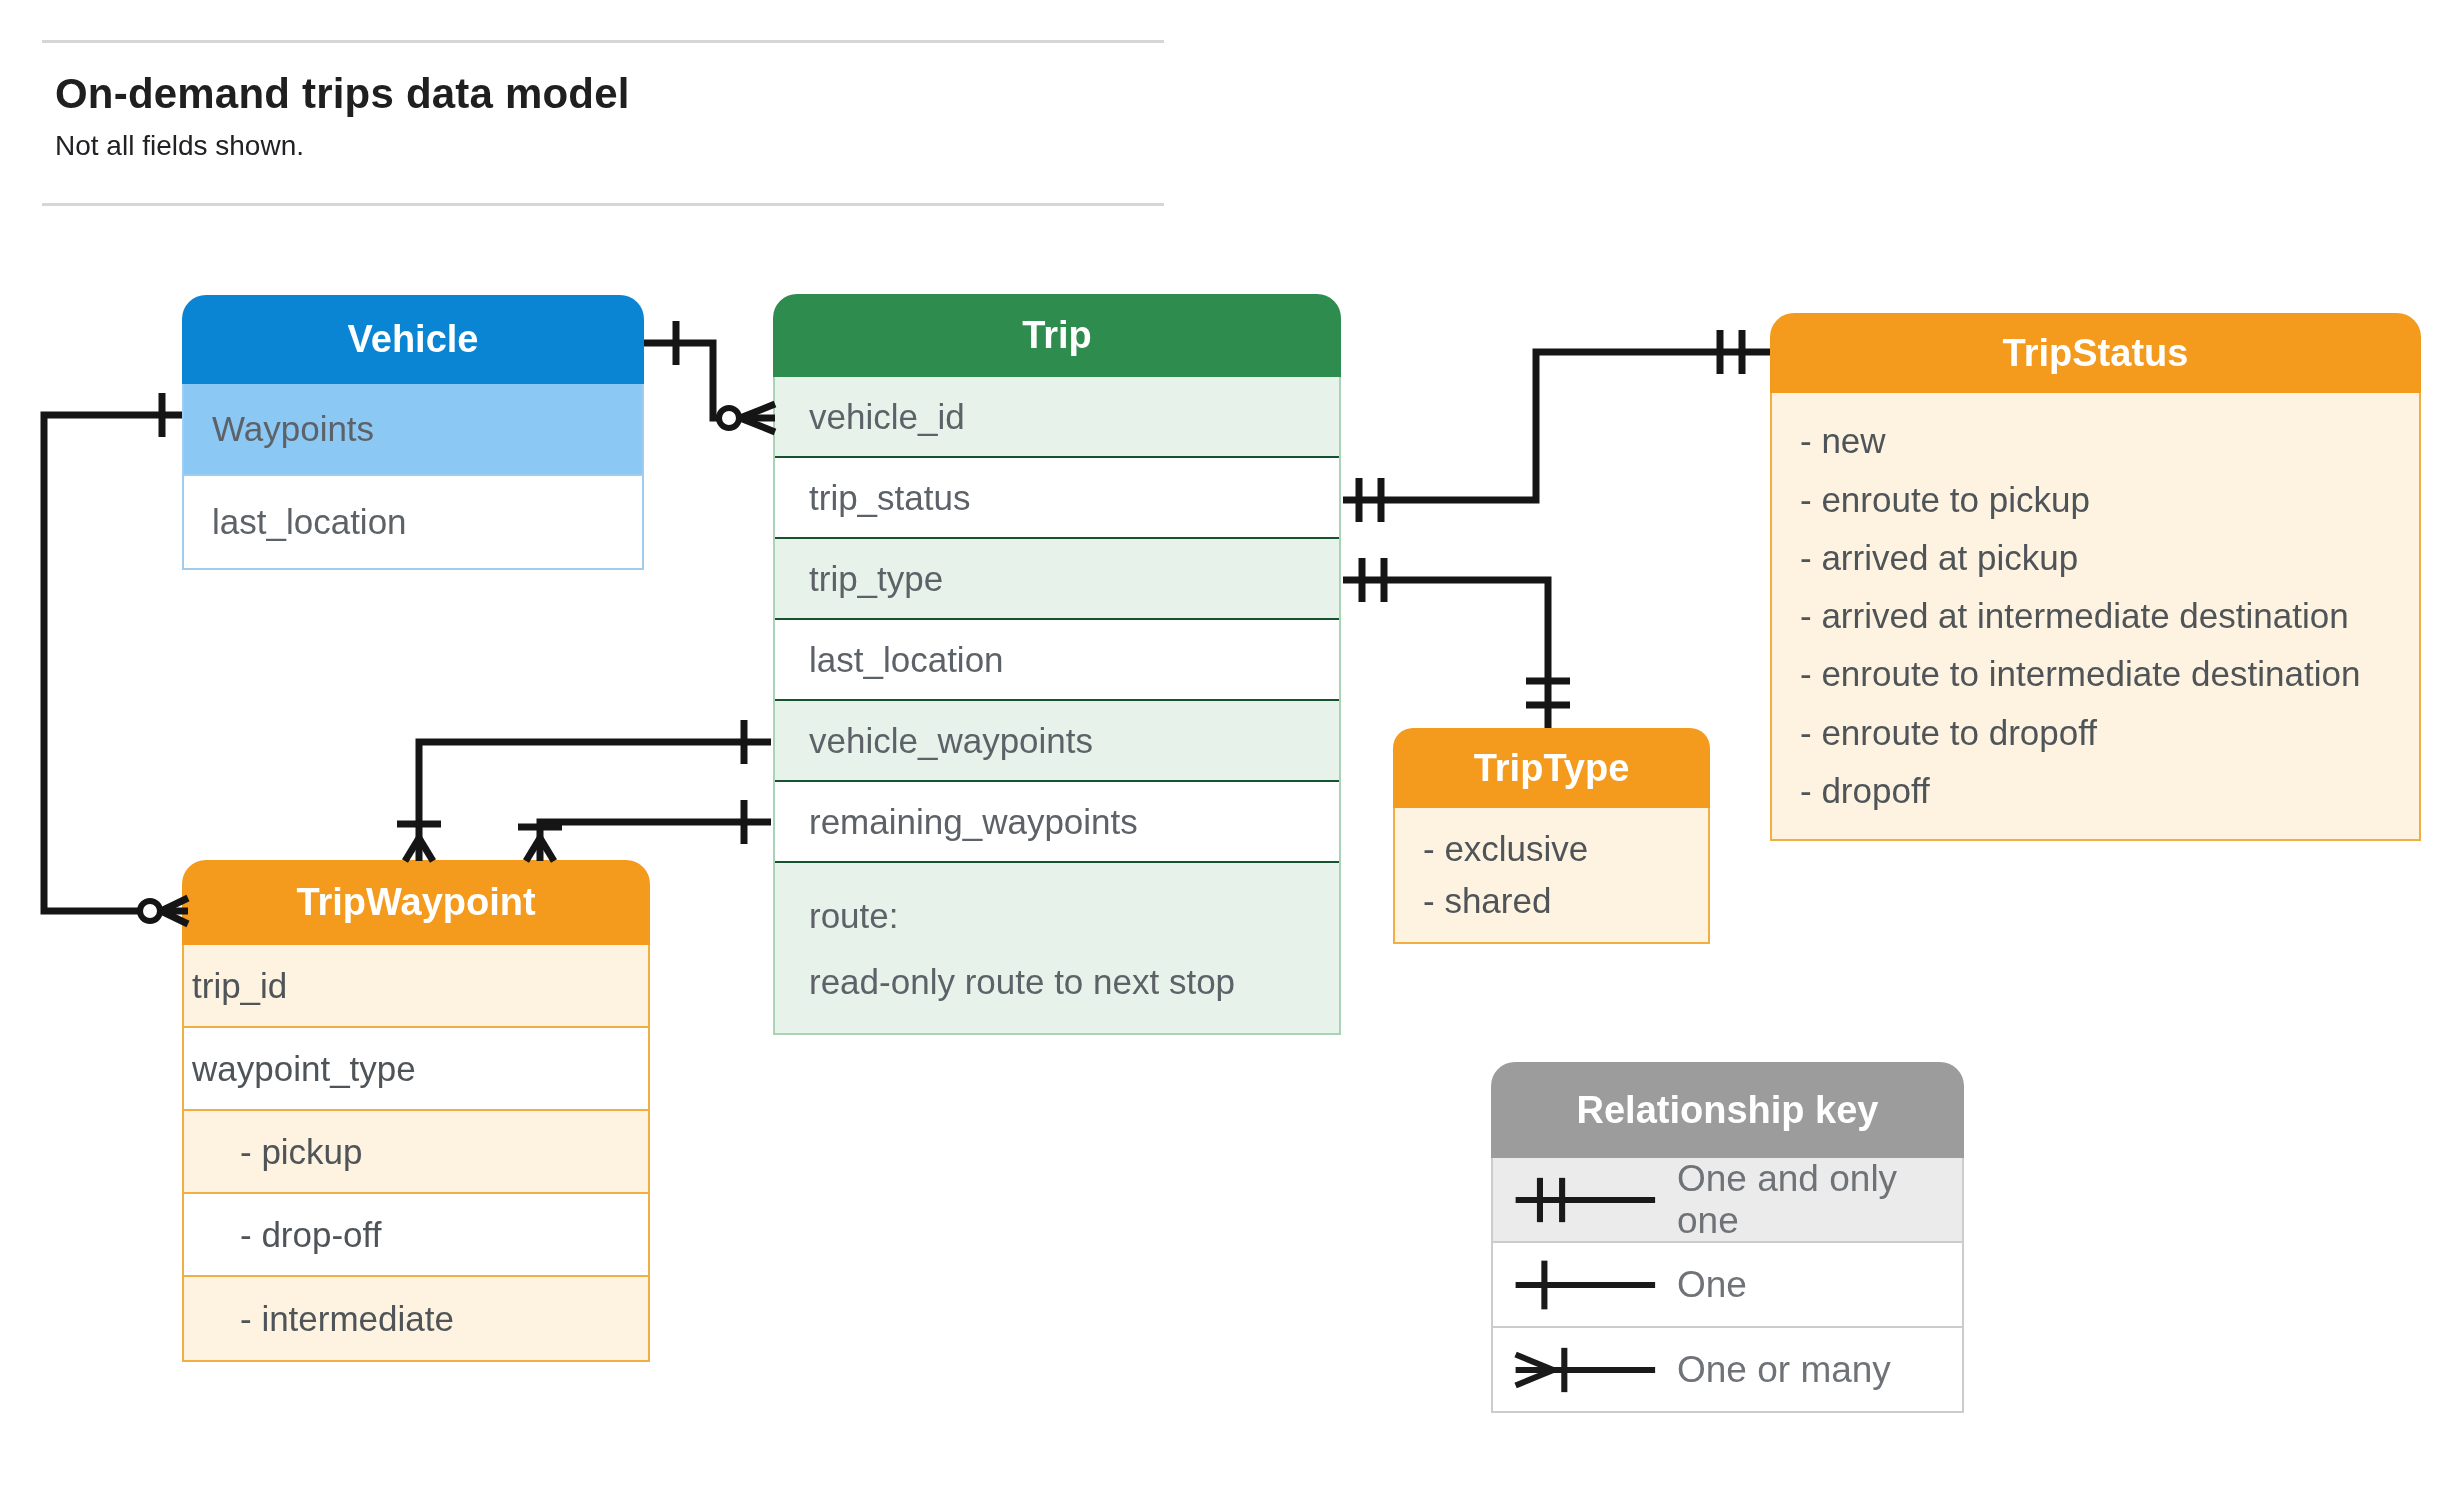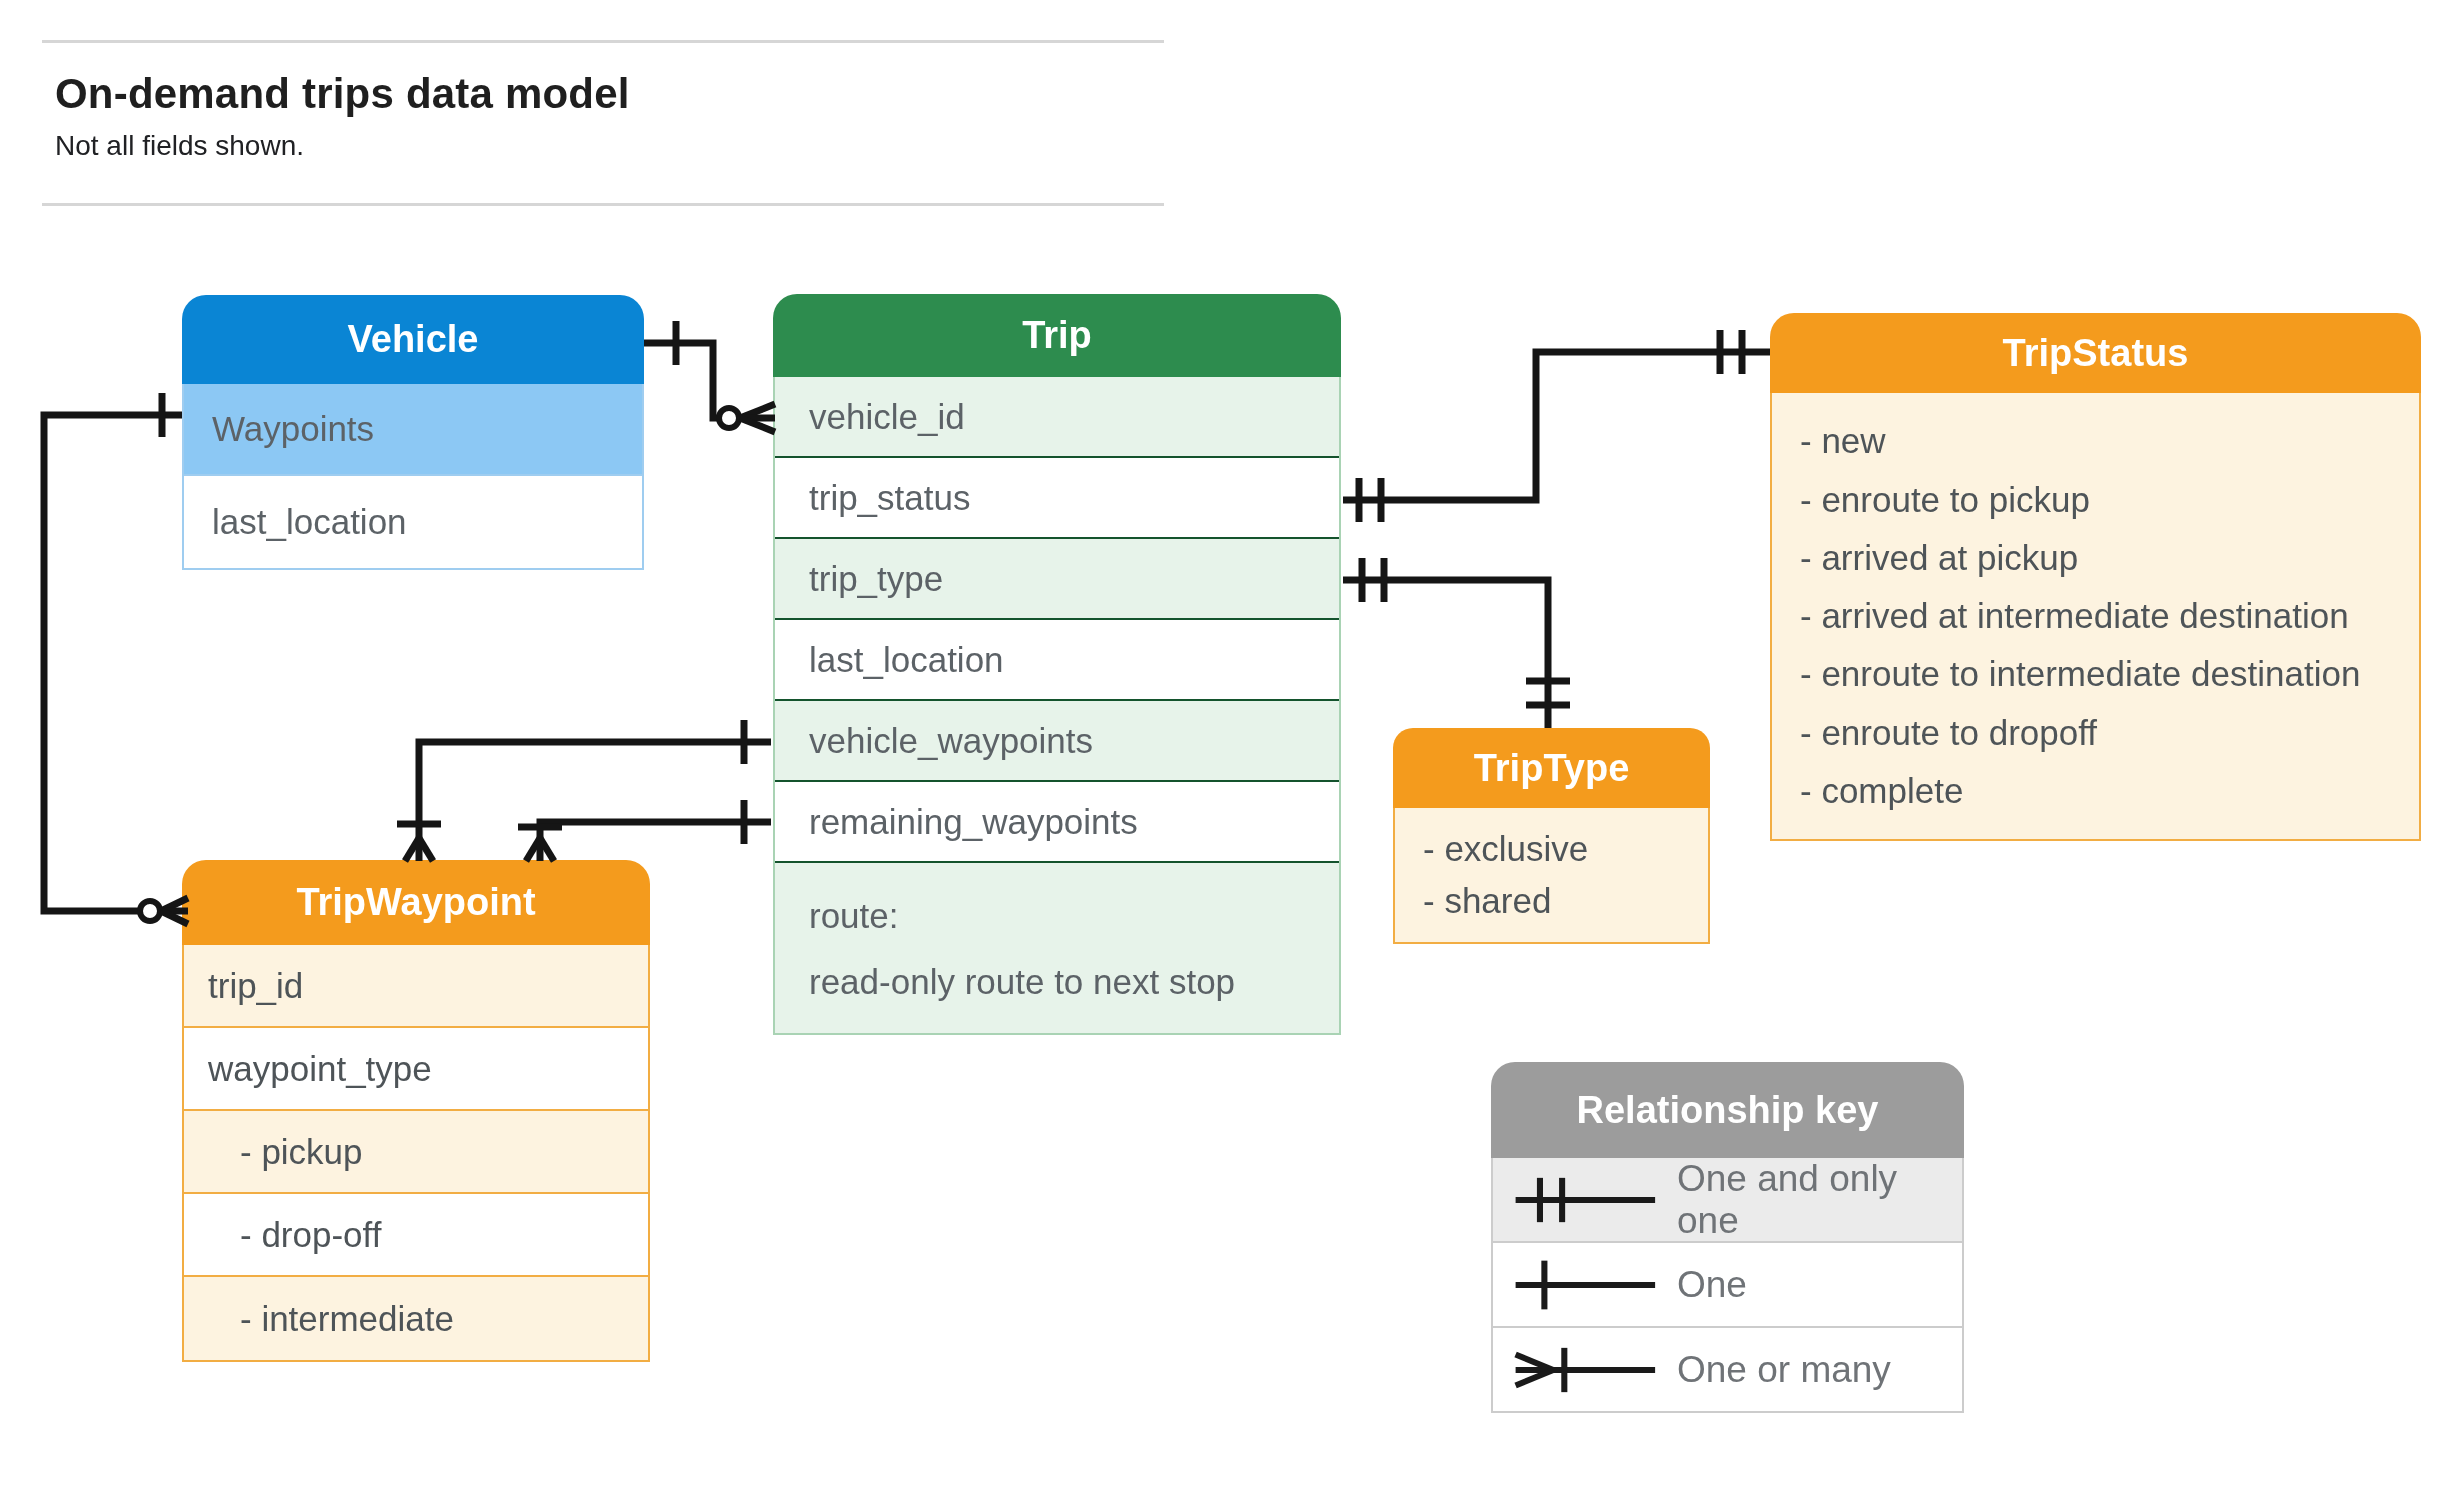--- a/index.html
+++ b/index.html
@@ -54,21 +54,21 @@
   #entity-triptype .body{
     height:136px;background:#fdf3e0;border:2px solid #f2ad43;border-top:none;
     display:flex;flex-direction:column;justify-content:space-evenly;padding:8px 0;
   }
   #entity-triptype .item{font-size:35px;color:#4e5458;padding-left:28px;}
 
   
   #entity-tripwaypoint{left:182px;top:860px;width:468px;}
   #entity-tripwaypoint .hdr{height:85px;background:#f49b1d;}
   #entity-tripwaypoint .body{border:2px solid #f2ad43;border-top:none;}
-  #entity-tripwaypoint .row{height:83px;border-bottom:2px solid #f2ad43;padding-left:24px;color:#4e5458;}
+  #entity-tripwaypoint .row{height:83px;border-bottom:2px solid #f2ad43;padding-left:8px;color:#4e5458;}
   #entity-tripwaypoint .row:last-child{border-bottom:none;}
   #entity-tripwaypoint .row.alt{background:#fdf3e0;}
   #entity-tripwaypoint .row.plain{background:#ffffff;}
   #entity-tripwaypoint .row.nested{padding-left:56px;}
 
   
   #legend{left:1491px;top:1062px;width:473px;position:absolute;}
   #legend .hdr{
     height:96px;background:#9c9c9c;border-radius:24px 24px 0 0;
     display:flex;align-items:center;justify-content:center;color:#fff;font-weight:700;font-size:38px;
@@ -123,21 +123,21 @@
 
   <div class="entity" id="entity-tripstatus">
     <div class="hdr">TripStatus</div>
     <div class="body">
       <div class="item">- new</div>
       <div class="item">- enroute to pickup</div>
       <div class="item">- arrived at pickup</div>
       <div class="item">- arrived at intermediate destination</div>
       <div class="item">- enroute to intermediate destination</div>
       <div class="item">- enroute to dropoff</div>
-      <div class="item">- complete</div>
+      <div class="item">- dropoff</div>
     </div>
   </div>
 
   <div class="entity" id="entity-triptype">
     <div class="hdr">TripType</div>
     <div class="body">
       <div class="item">- exclusive</div>
       <div class="item">- shared</div>
     </div>
   </div>

